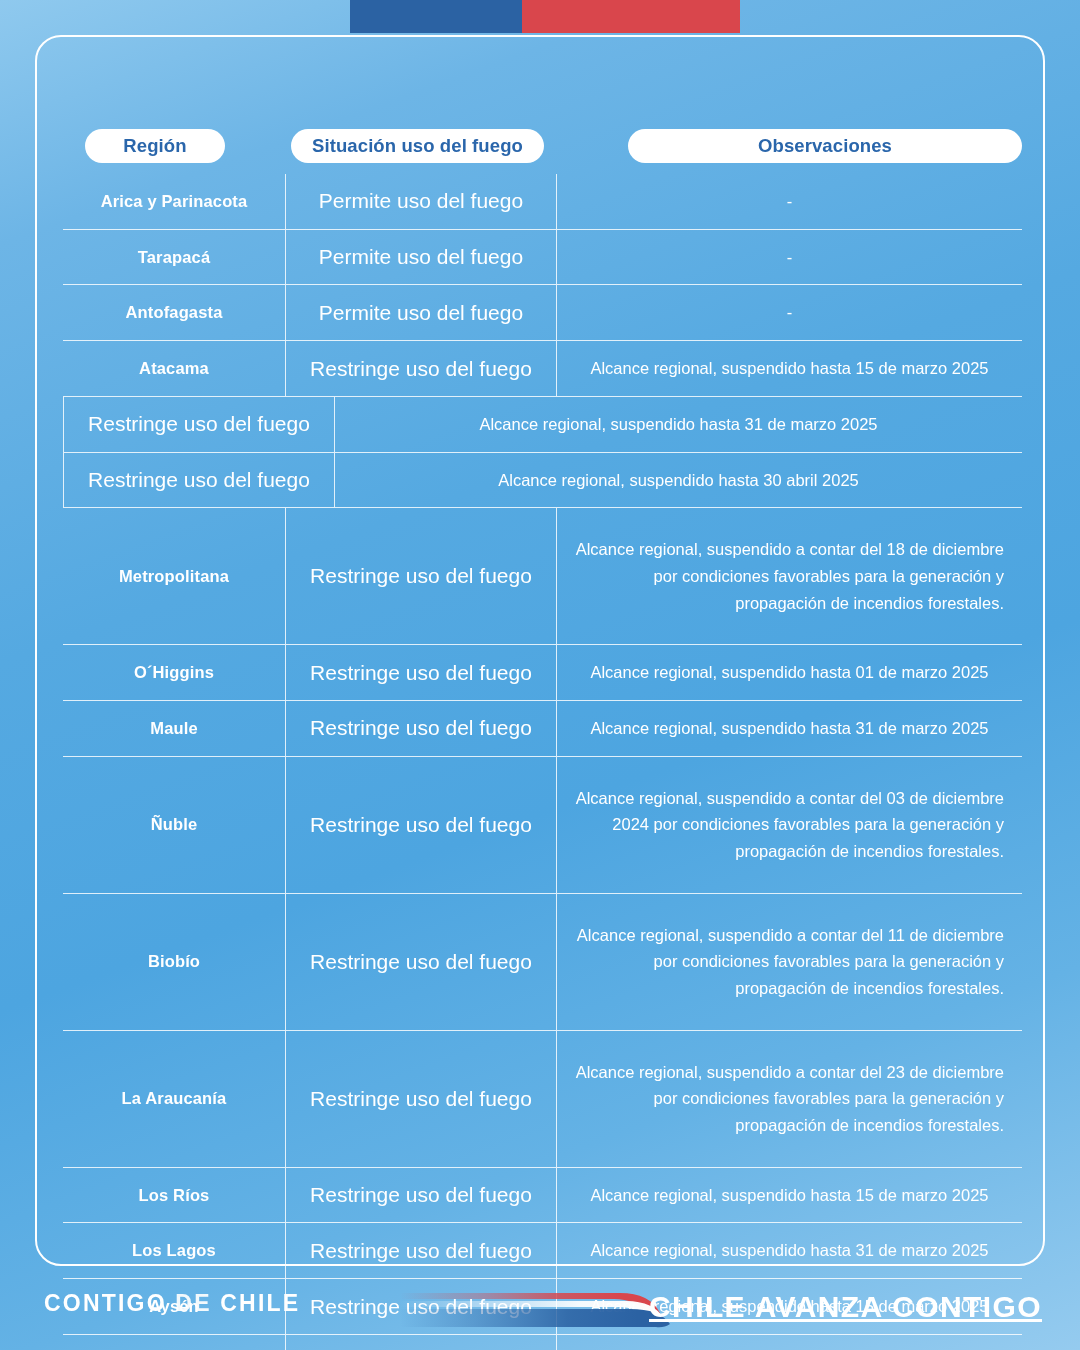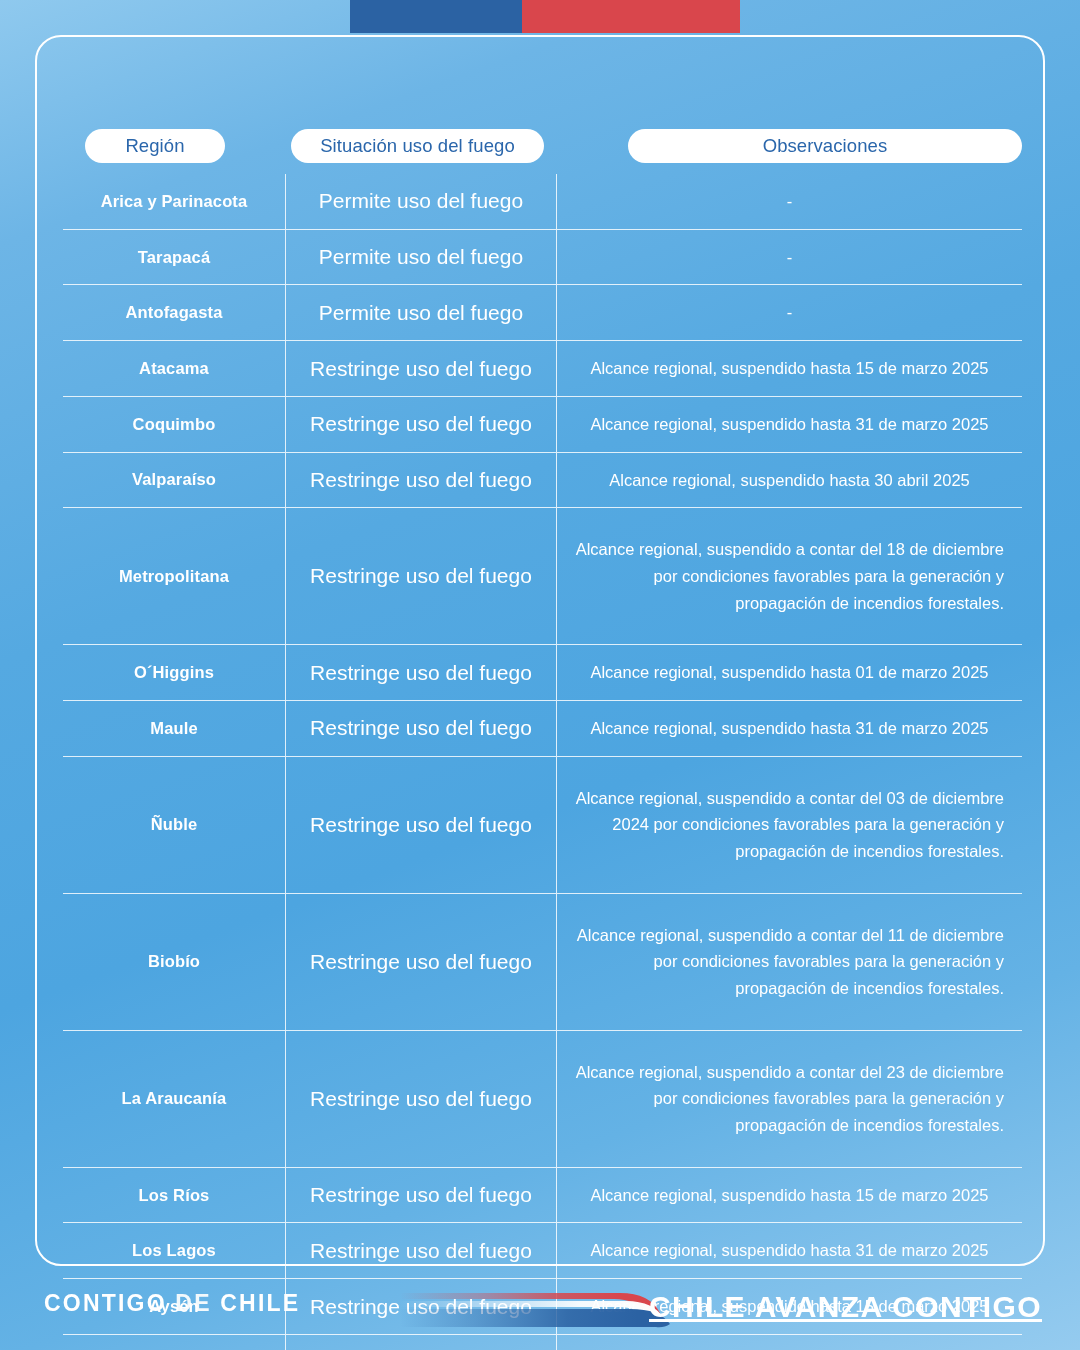--- a/index.html
+++ b/index.html
@@ -71,21 +71,21 @@
     height: 34px;
   }
   .pill {
     position: absolute;
     top: 0;
     height: 34px;
     background: #ffffff;
     border-radius: 17px;
     color: #2a66ab;
     font-size: 18.5px;
-    font-weight: 400;
+    font-weight: 700;
     display: flex;
     align-items: center;
     justify-content: center;
     letter-spacing: .1px;
     white-space: nowrap;
   }
   .pill.c1 { left: 22px;  width: 140px; }
   .pill.c2 { left: 228px; width: 253px; }
   .pill.c3 { left: 565px; width: 394px; }
 
@@ -218,27 +218,25 @@
       <div class="cell c-obs">-</div>
     </div>
 
     <div class="trow h1">
       <div class="cell c-region">Atacama</div>
       <div class="cell c-sit">Restringe uso del fuego</div>
       <div class="cell c-obs">Alcance regional, suspendido hasta 15 de marzo 2025</div>
     </div>
 
     <div class="trow h1">
-      <div class="cell c-region">Coquimbo</div>
       <div class="cell c-sit">Restringe uso del fuego</div>
       <div class="cell c-obs">Alcance regional, suspendido hasta 31 de marzo 2025</div>
     </div>
 
     <div class="trow h1">
-      <div class="cell c-region">Valparaíso</div>
       <div class="cell c-sit">Restringe uso del fuego</div>
       <div class="cell c-obs">Alcance regional, suspendido hasta 30 abril 2025</div>
     </div>
 
     <div class="trow h3">
       <div class="cell c-region">Metropolitana</div>
       <div class="cell c-sit">Restringe uso del fuego</div>
       <div class="cell c-obs">Alcance regional, suspendido a contar del 18 de diciembre por condiciones favorables para la generación y propagación de incendios forestales.</div>
     </div>
 

